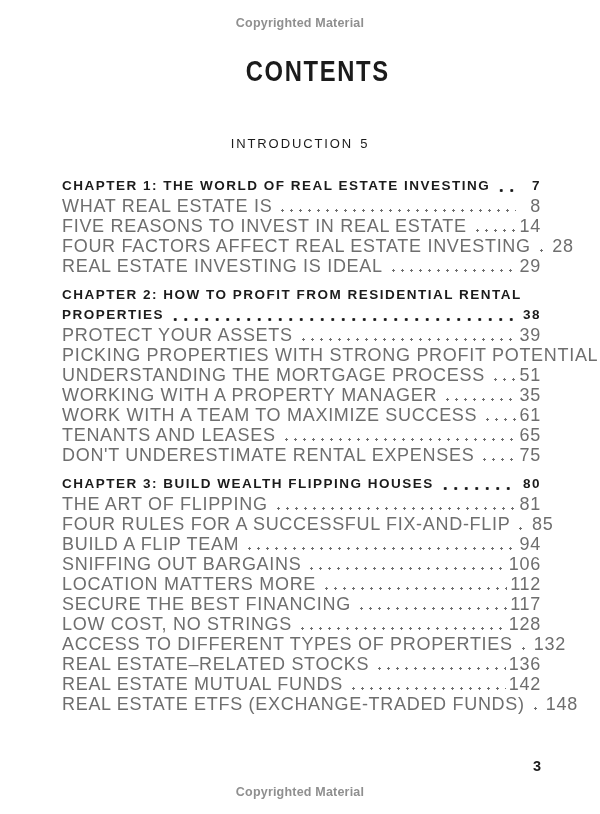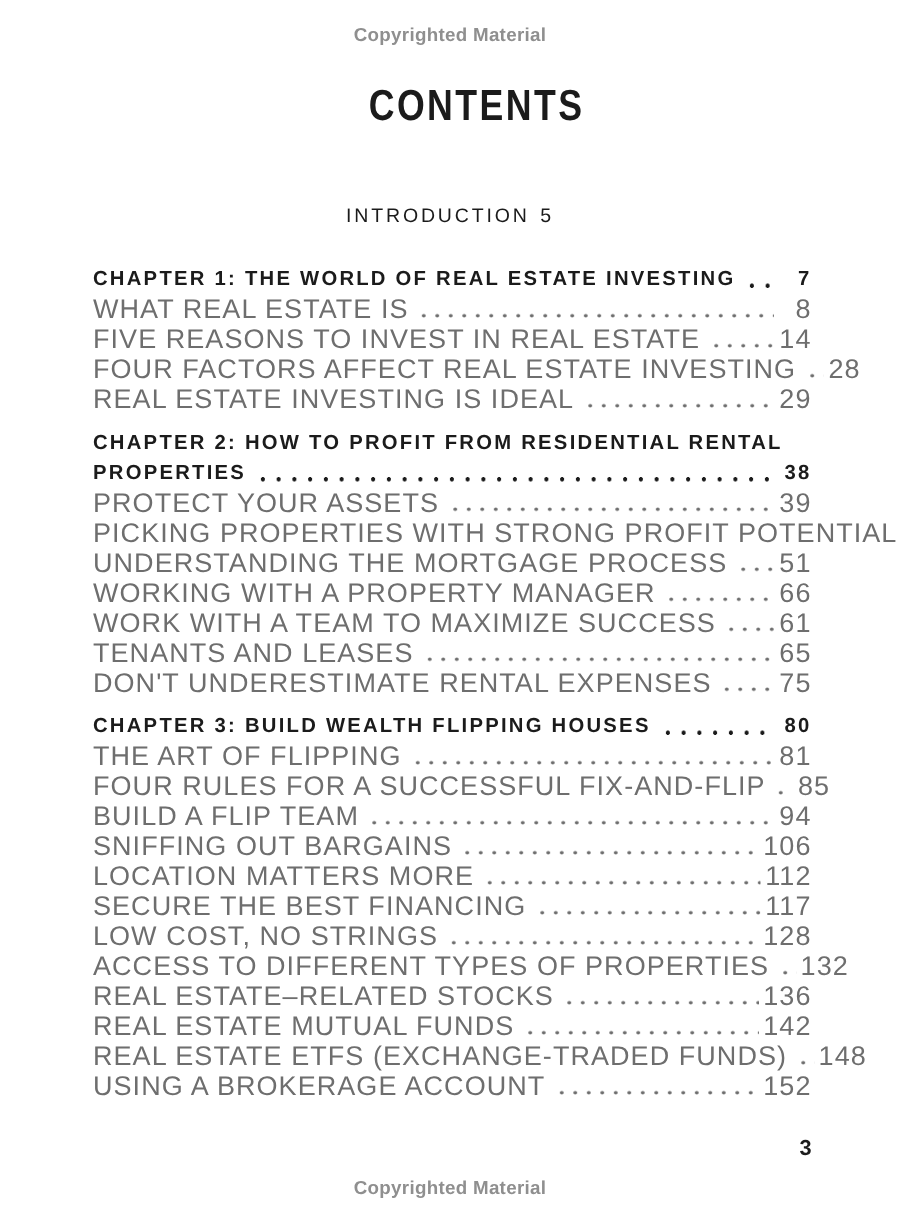--- a/index.html
+++ b/index.html
@@ -164,21 +164,21 @@
           <span class="page-num">45</span>
         </div>
         <div class="hrow entry-row">
           <span class="label">UNDERSTANDING THE MORTGAGE PROCESS</span>
           <span class="leader"></span>
           <span class="page-num">51</span>
         </div>
         <div class="hrow entry-row">
           <span class="label">WORKING WITH A PROPERTY MANAGER</span>
           <span class="leader"></span>
-          <span class="page-num">66</span>
+          <span class="page-num">35</span>
         </div>
         <div class="hrow entry-row">
           <span class="label">WORK WITH A TEAM TO MAXIMIZE SUCCESS</span>
           <span class="leader"></span>
           <span class="page-num">61</span>
         </div>
         <div class="hrow entry-row">
           <span class="label">TENANTS AND LEASES</span>
           <span class="leader"></span>
           <span class="page-num">65</span>
@@ -243,25 +243,20 @@
         <div class="hrow entry-row">
           <span class="label">REAL ESTATE MUTUAL FUNDS</span>
           <span class="leader"></span>
           <span class="page-num">142</span>
         </div>
         <div class="hrow entry-row">
           <span class="label">REAL ESTATE ETFS (EXCHANGE-TRADED FUNDS)</span>
           <span class="leader"></span>
           <span class="page-num">148</span>
         </div>
-        <div class="hrow entry-row">
-          <span class="label">USING A BROKERAGE ACCOUNT</span>
-          <span class="leader"></span>
-          <span class="page-num">152</span>
-        </div>
       </div>
     </div>
 
   <div class="folio">3</div>
 
   <div class="copyright bottom">Copyrighted Material</div>
 
 </div>
 
 </body></html>

